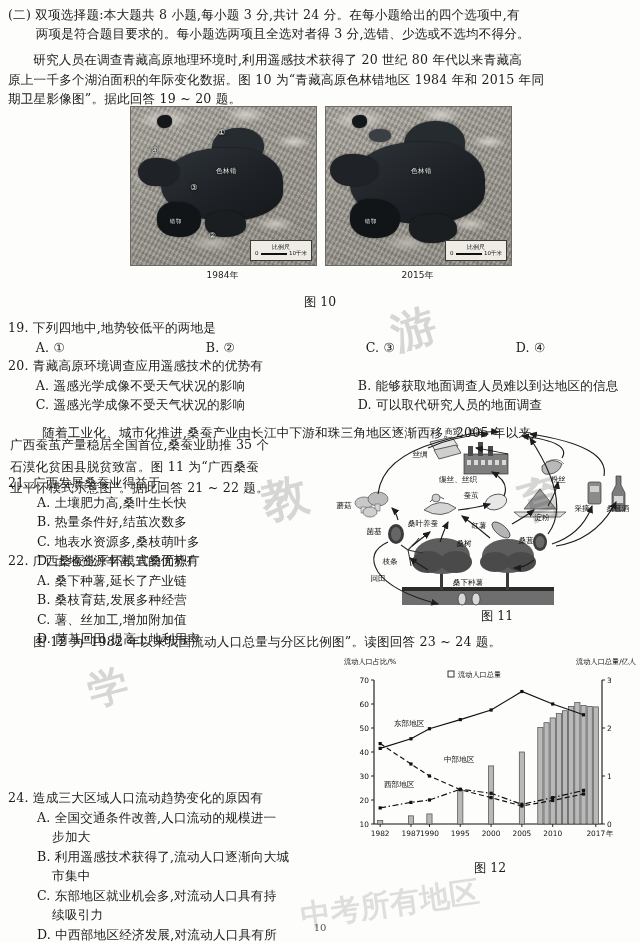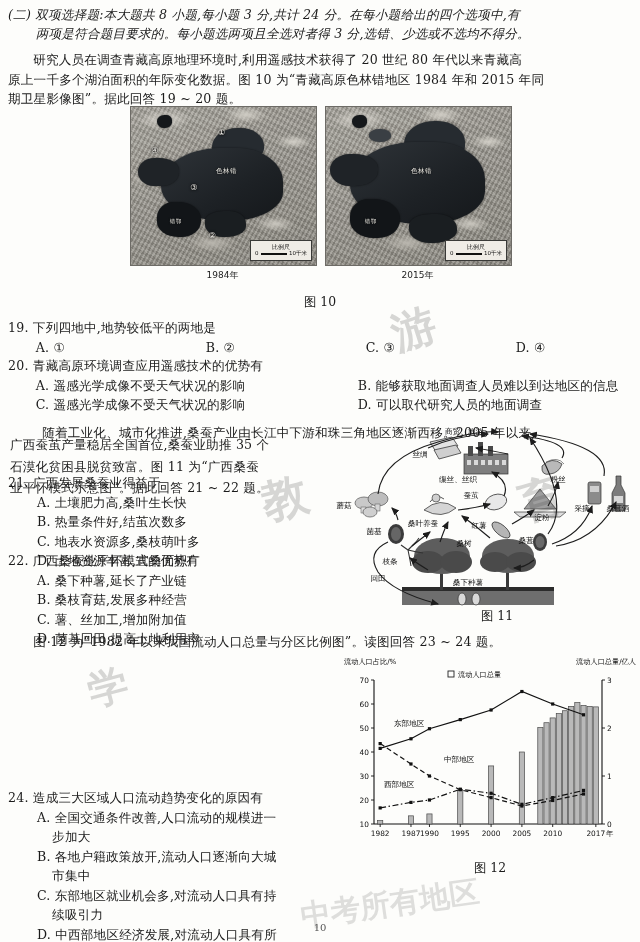--- a/index.html
+++ b/index.html
@@ -9,21 +9,21 @@
     font-family:"DejaVu Serif","Liberation Serif",serif;
     color:#1b1b1b;
     position:relative;
     overflow:hidden;
     -webkit-font-smoothing:antialiased;
   }
   .page { position:relative; width:640px; height:942px; }
 
   
   .t { font-size:12.6px; line-height:19.5px; letter-spacing:.2px; }
-  .hdr { font-size:12.6px; line-height:19.4px;font-style:italic; }
+  .hdr { font-size:12.6px; line-height:19.4px; }
   .indent1 { text-indent:2em; }
   .blk { position:absolute; }
 
   
   #header-block { left:8px; top:5px; width:626px; }
   #header-block p { margin:0; }
   #hdr-line2 { padding-left:2.2em; }
 
   #intro-block { left:8px; top:50px; width:626px; }
   #intro-block p { margin:0; }
@@ -465,21 +465,21 @@
 
   <div class="blk t" id="para3">
     <p class="indent1">图 12 为“1982 年以来我国流动人口总量与分区比例图”。读图回答 23 ~ 24 题。</p>
   </div>
 
 
   <div class="blk t" id="q24">
     <span class="qline">24. 造成三大区域人口流动趋势变化的原因有</span>
     <span class="sub">A. 全国交通条件改善,人口流动的规模进一</span>
     <span class="sub" style="padding-left:3.5em;">步加大</span>
-    <span class="sub">B. 各地户籍政策放开,流动人口逐渐向大城</span>
+    <span class="sub">B. 利用遥感技术获得了,流动人口逐渐向大城</span>
     <span class="sub" style="padding-left:3.5em;">市集中</span>
     <span class="sub">C. 东部地区就业机会多,对流动人口具有持</span>
     <span class="sub" style="padding-left:3.5em;">续吸引力</span>
     <span class="sub">D. 中西部地区经济发展,对流动人口具有所</span>
   </div>
 
   <div class="blk" id="fig12">
     <svg id="chart-svg" width="292" height="205" viewBox="0 0 292 205">
         <text x="0" y="12" class="axlab">流动人口占比/%</text>
         <text x="292" y="12" class="axlab" text-anchor="end">流动人口总量/亿人</text>

